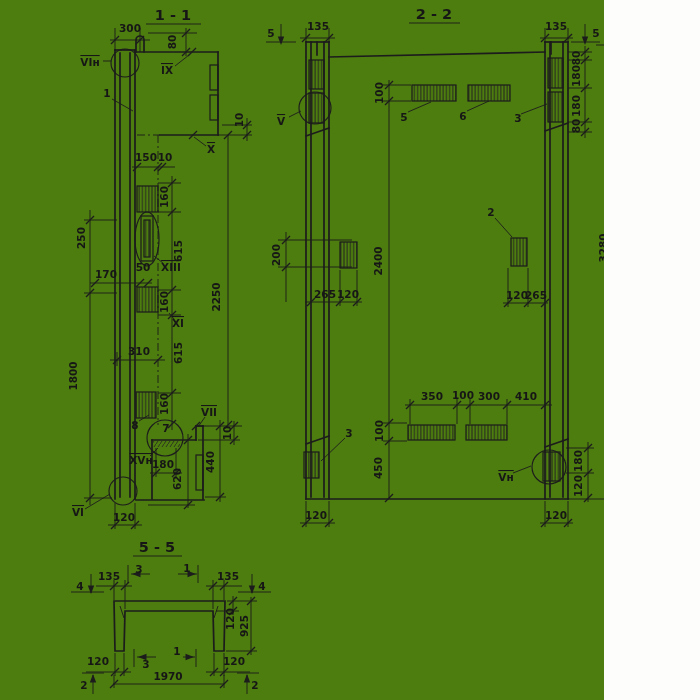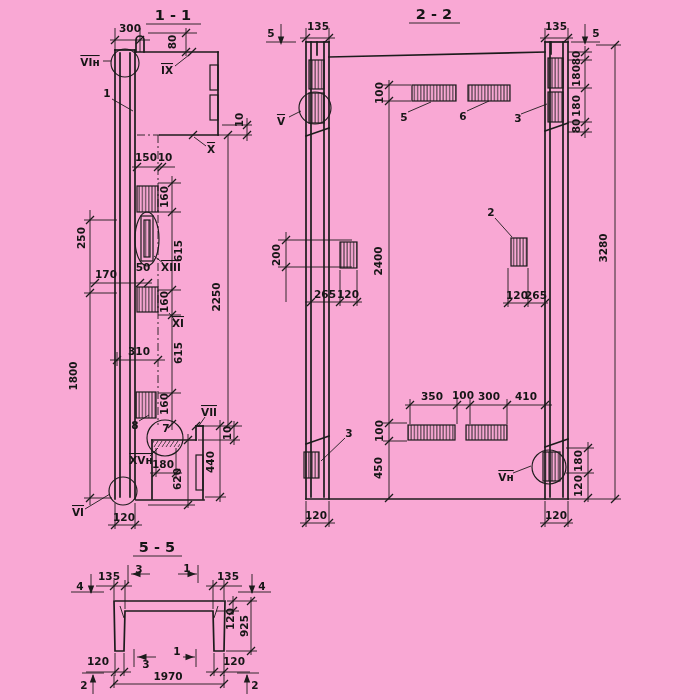--- a/index.html
+++ b/index.html
@@ -1,16 +1,16 @@
 <!DOCTYPE html>
 <html><head>
 <meta charset="utf-8">
 <style>
   html,body{margin:0;padding:0;background:#fdfdfc;}
-  .stage{width:700px;height:700px;position:relative;background:#f9a8d4;overflow:hidden;}
+  .stage{width:604px;height:700px;position:relative;background:#4d7c0f;overflow:hidden;}
   svg{display:block;}
   
   .o  {stroke:#1c1c1c;stroke-width:1.7;fill:none;stroke-linecap:square;}
   .t  {stroke:#1c1c1c;stroke-width:.9;fill:none;stroke-linecap:butt;}
   .dd {stroke:#1c1c1c;stroke-width:.9;fill:none;stroke-dasharray:8 3 2 3;}
   .cir{fill:none;stroke:#1c1c1c;stroke-width:1.15;}
   .pl {fill:url(#hv);stroke:#1c1c1c;stroke-width:1.2;}
   .pd {fill:url(#hd);stroke:none;}
   .pp {fill:none;stroke:#1c1c1c;stroke-width:1.2;}
   

